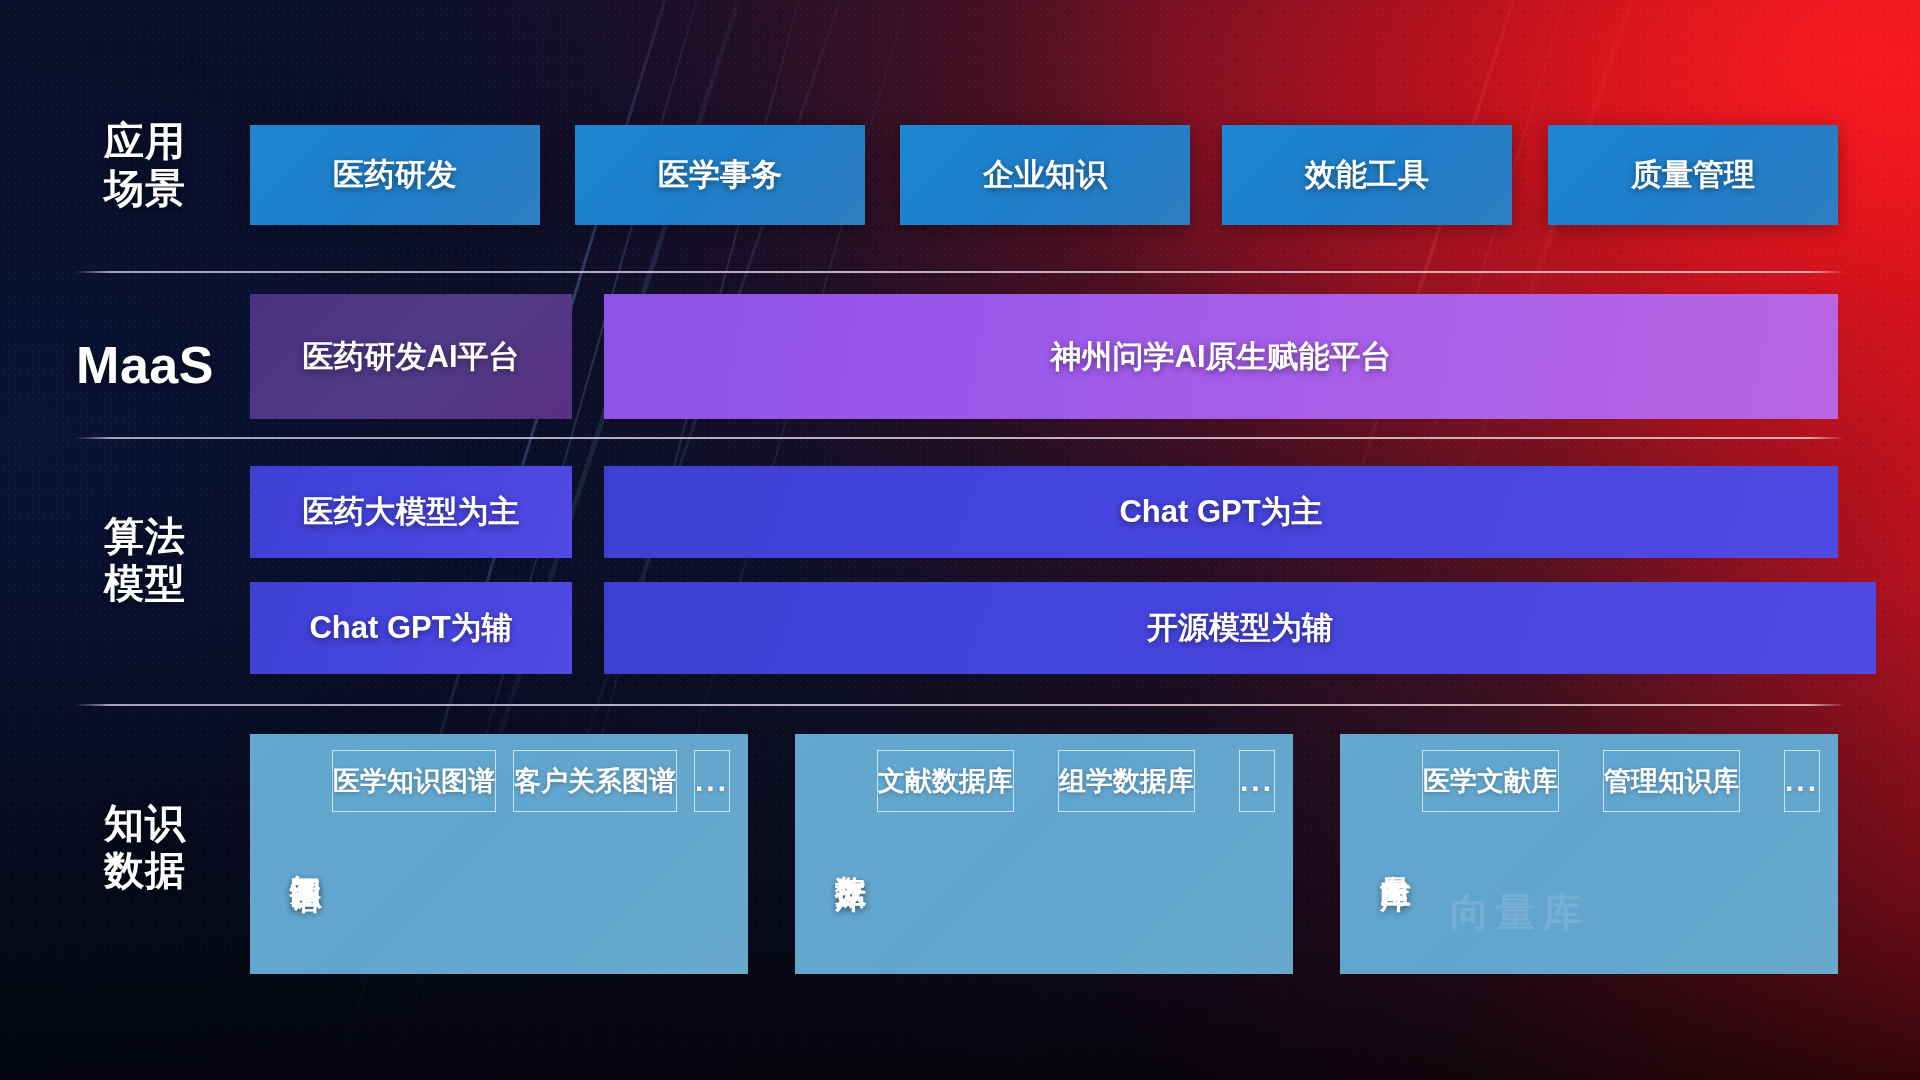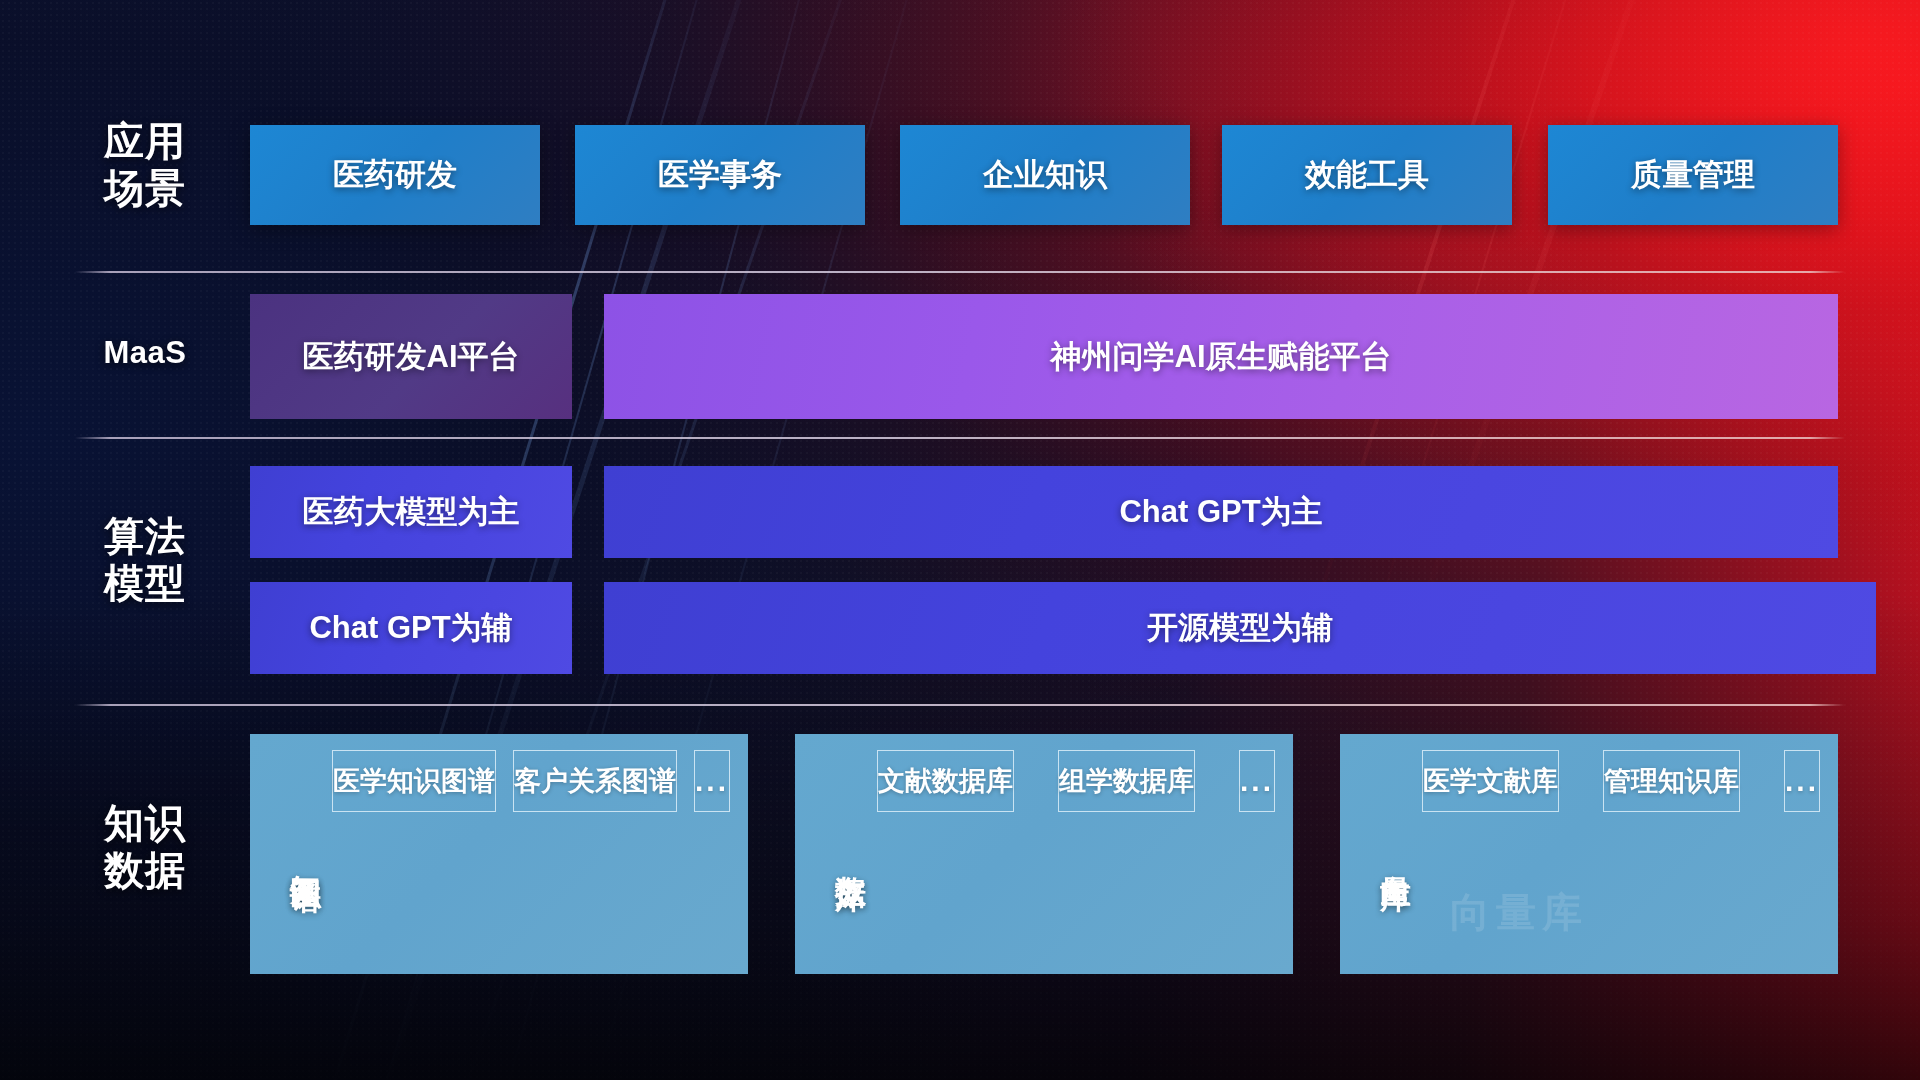--- a/index.html
+++ b/index.html
@@ -60,21 +60,21 @@
     color: #ffffff;
     font-weight: 700;
     text-align: center;
     letter-spacing: 1px;
     line-height: 1.18;
     text-shadow: 0 2px 8px rgba(0,0,0,0.65);
     width: 170px;
     left: 60px;
   }
   .row-label.cn { font-size: 40px; }
-  .row-label.en { font-size: 31px; letter-spacing: 0.5px; }
+  .row-label.en { font-size: 52px; letter-spacing: 0.5px; }
 
   .divider {
     position: absolute;
     left: 75px;
     width: 1770px;
     height: 2px;
     background: linear-gradient(90deg, rgba(190,180,205,0.0) 0%, rgba(196,186,210,0.85) 2%, rgba(205,195,215,0.9) 45%, rgba(225,190,195,0.9) 80%, rgba(235,195,195,0.85) 98%, rgba(235,195,195,0) 100%);
   }
 
   .cell {

